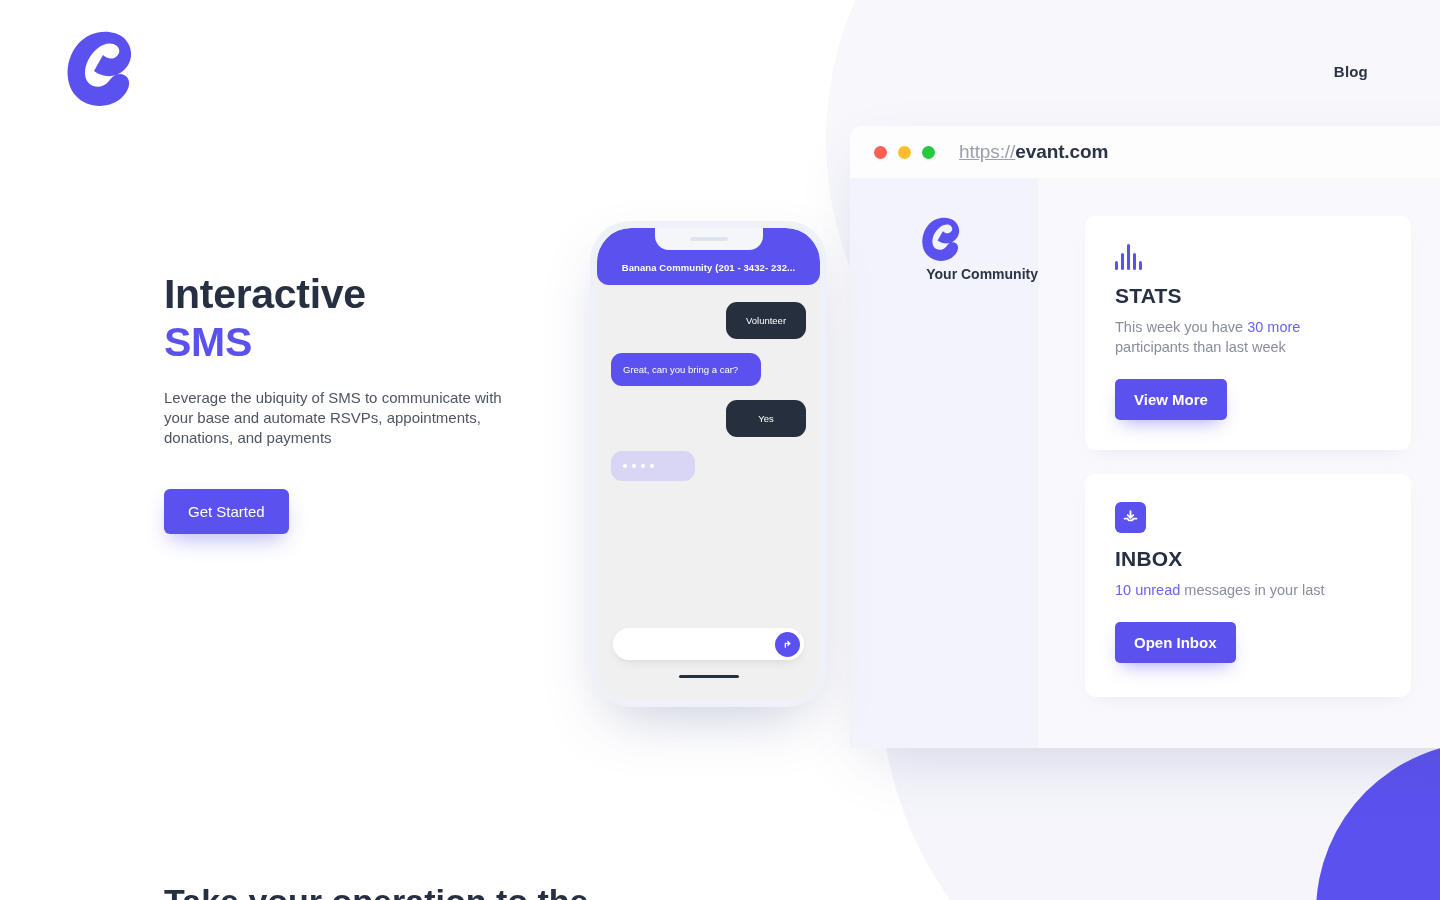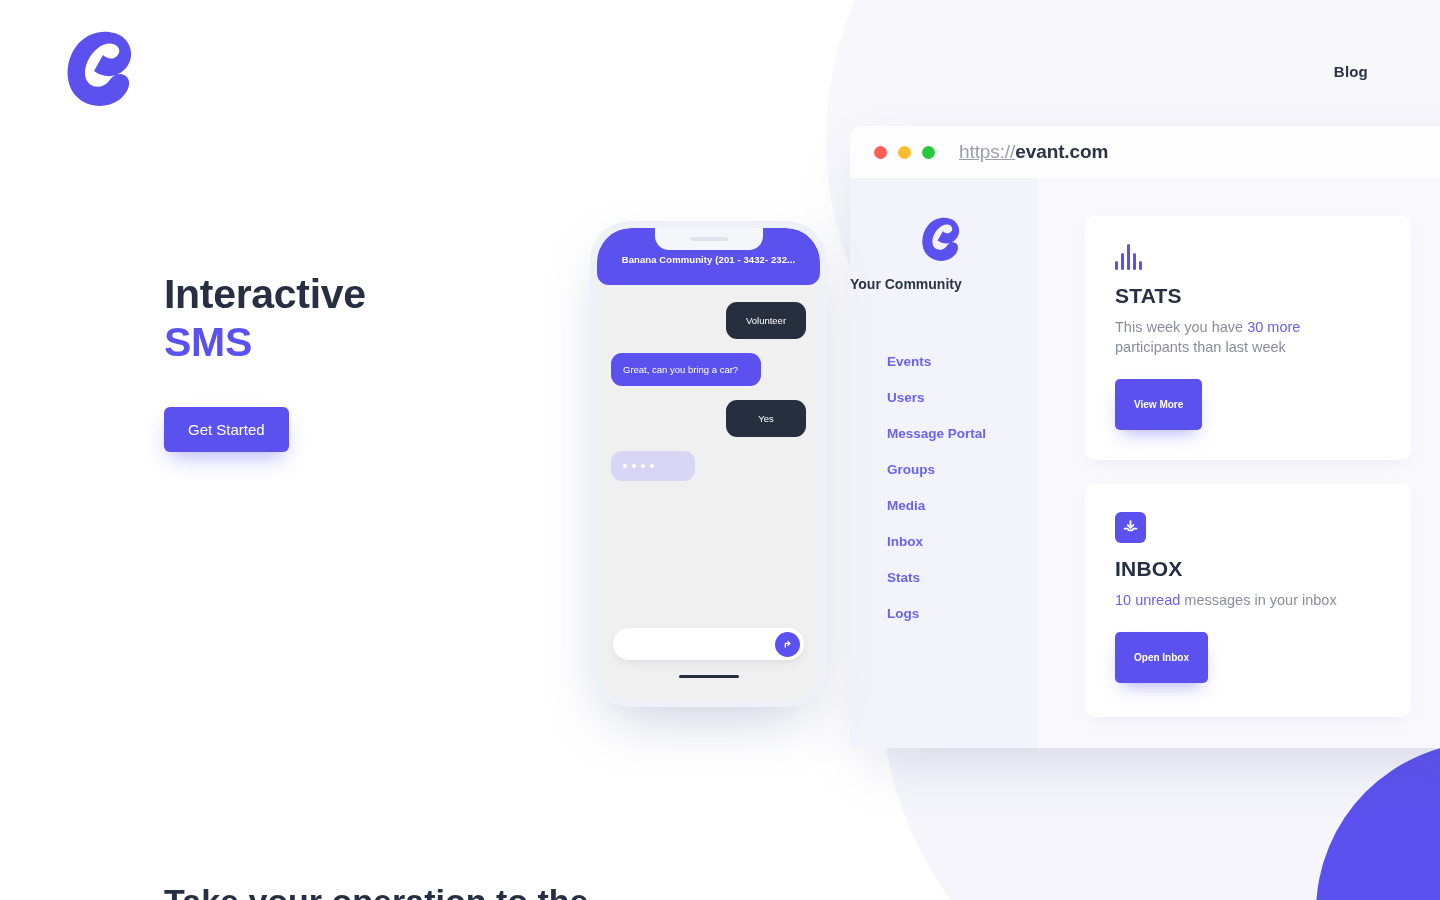--- a/index.html
+++ b/index.html
@@ -99,21 +99,21 @@
 
   .browser-body { display:flex; height:570px; background:#f9f9fd; }
 
   .side {
     width:188px; flex:0 0 188px;
     background:#f3f4fb;
     padding-top:36px;
   }
   .side-logo { width:50px; height:52px; margin:0 auto; display:block; }
   .side-title {
-    margin-top:10px; text-align:left;
+    margin-top:0; text-align:right;
     font-size:14px; font-weight:bold; color:#2b3445;
   }
   .side-nav { margin-top:62px; padding-left:37px; }
   .side-nav a {
     display:block; margin-bottom:21px;
     font-size:13.5px; font-weight:bold; color:#6b62ef;
     text-decoration:none;
   }
 
   .panel { flex:1; padding:38px 0 0 47px; display:flex; gap:36px; }
@@ -130,21 +130,21 @@
   }
   .card-text {
     margin-top:9px;
     font-size:14.5px; line-height:20px; color:#878d9b; width:200px;
   }
   .card-text .hl { color:#6b62ef;margin-top:36px; }
   .card-btn {
     margin-top:22px; border:0; cursor:pointer;
     background:#5b51ee; color:#fff; font-weight:bold;
     font-family:"Liberation Sans", sans-serif;
-    font-size:10px; padding:20px 19px; border-radius:5px;
+    font-size:15px; padding:12px 19px; border-radius:5px;
     box-shadow:0 9px 18px -7px rgba(91,81,238,.5);
   }
   .wave { display:flex; align-items:flex-end; gap:3px; height:26px; }
   .wave i { display:block; width:3px; background:#5b51ee; border-radius:2px; }
   .inbox-icon {
     width:31px; height:31px; background:#5b51ee;
     border-radius:6px; display:flex; align-items:center; justify-content:center;
   }
 
   
@@ -157,21 +157,21 @@
   }
   .phone-inner {
     width:100%; height:100%; border-radius:34px;
     background:#f0f0f0; position:relative; overflow:hidden;
   }
   .chat-header {
     height:57px; background:#5b51ee;
     border-radius:34px 34px 12px 12px;
     position:relative;
     display:flex; align-items:flex-end; justify-content:center;
-    padding-bottom:20px;
+    padding-bottom:12px;
   }
   .notch {
     position:absolute; top:0; left:50%; transform:translateX(-50%);
     width:108px; height:22px; background:#f4f6fa;
     border-radius:0 0 14px 14px;
     display:flex; align-items:center; justify-content:center;
   }
   .grille { width:38px; height:4px; border-radius:3px; background:#dfe4ec; }
   .chat-title { font-size:9.5px; font-weight:bold; color:#fff; letter-spacing:.1px; }
 
@@ -223,20 +223,21 @@
     <a class="nav-link" href="#">Blog</a>
   </nav>
 </header>
 
 <section class="hero">
   <h1 class="headline">
     <br>
     <span>Interactive</span><br>
     <span class="accent">SMS</span><br>
   </h1>
+  <p class="sub">Leverage the ubiquity of SMS to communicate with your base and automate RSVPs, appointments, donations, and payments</p>
   <button class="cta">Get Started</button>
 </section>
 
 <h2 class="bottom-head">Take your operation to the</h2>
 
 <section class="browser">
   <div class="browser-bar">
     <span class="dot red"></span>
     <span class="dot yellow"></span>
     <span class="dot green"></span>
@@ -246,30 +247,20 @@
   </div>
 
   <div class="browser-body">
     <aside class="side">
       <div class="side-logo">
         <svg viewBox="0 0 86 88" width="50" height="52" aria-hidden="true">
           <path d="M62 12C50 2 28 4 16 18 3 33 2 57 14 70c11 12 30 13 43 4 5-4 9-9 10-15 1-6-3-11-9-11-5 0-8 3-11 7-4 5-10 7-16 5-5-2-8-7-8-13 0-9 5-19 13-25 6-5 14-6 19-2 3 3 3 7 0 10-4 4-10 3-14-1l-9 16c9 7 22 7 30-1 9-8 10-22 0-32z" fill="#5b51ee"></path>
         </svg>
       </div>
       <div class="side-title">Your Community</div>
-      <nav class="side-nav">
-        <a href="#">Events</a>
-        <a href="#">Users</a>
-        <a href="#">Message Portal</a>
-        <a href="#">Groups</a>
-        <a href="#">Media</a>
-        <a href="#">Inbox</a>
-        <a href="#">Stats</a>
-        <a href="#">Logs</a>
-      </nav>
     </aside>
 
     <div class="panel">
       <div class="col">
 
         <article class="card">
           <div class="wave">
             <i style="height:9px"></i>
               <i style="height:17px"></i>
               <i style="height:26px"></i>
@@ -282,21 +273,21 @@
         </article>
 
         <article class="card inbox-card">
           <div class="inbox-icon">
             <svg viewBox="0 0 24 24" width="19" height="19" aria-hidden="true">
               <path d="M12 4v7M12 12.5 8.5 9M12 12.5 15.5 9" stroke="#fff" stroke-width="2.4" stroke-linecap="round" stroke-linejoin="round" fill="none"></path>
               <path d="M4.5 13.5h4l1.2 2h4.6l1.2-2h4" stroke="#fff" stroke-width="2.2" stroke-linecap="round" stroke-linejoin="round" fill="none"></path>
             </svg>
           </div>
           <h3 class="card-title">INBOX</h3>
-          <p class="card-text" style="width:240px"><span class="hl">10 unread</span><span> messages in your inbox</span></p>
+          <p class="card-text" style="width:240px"><span class="hl">10 unread</span><span> messages in your last</span></p>
           <button class="card-btn">Open Inbox</button>
         </article>
       </div>
 
     </div>
   </div>
 </section>
 
 <section class="phone">
   <div class="phone-inner">

